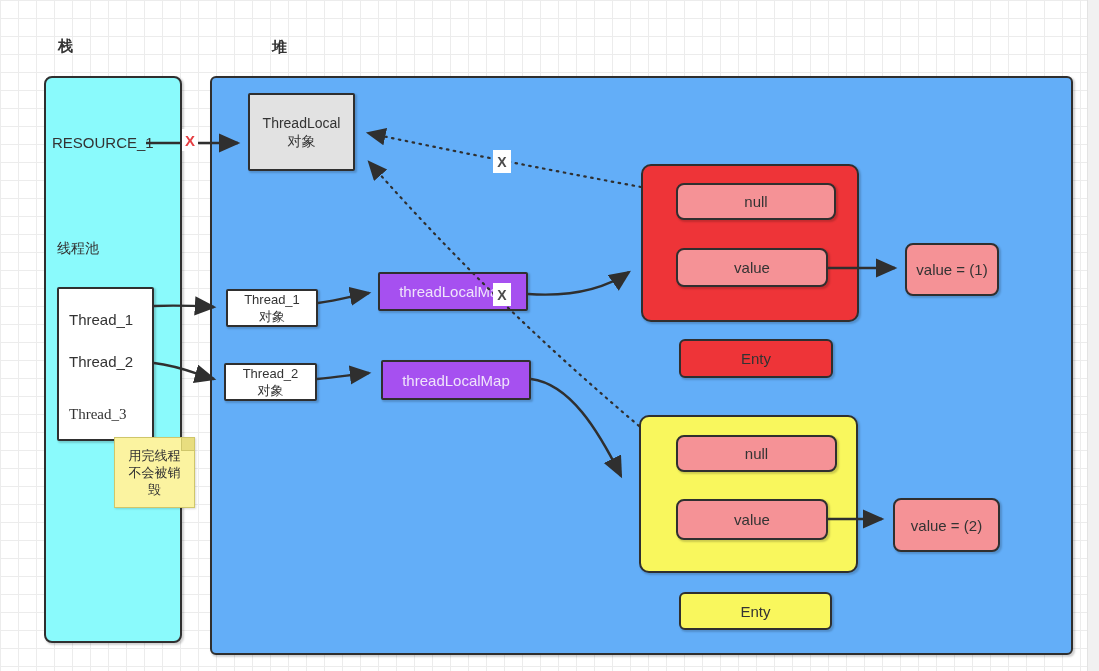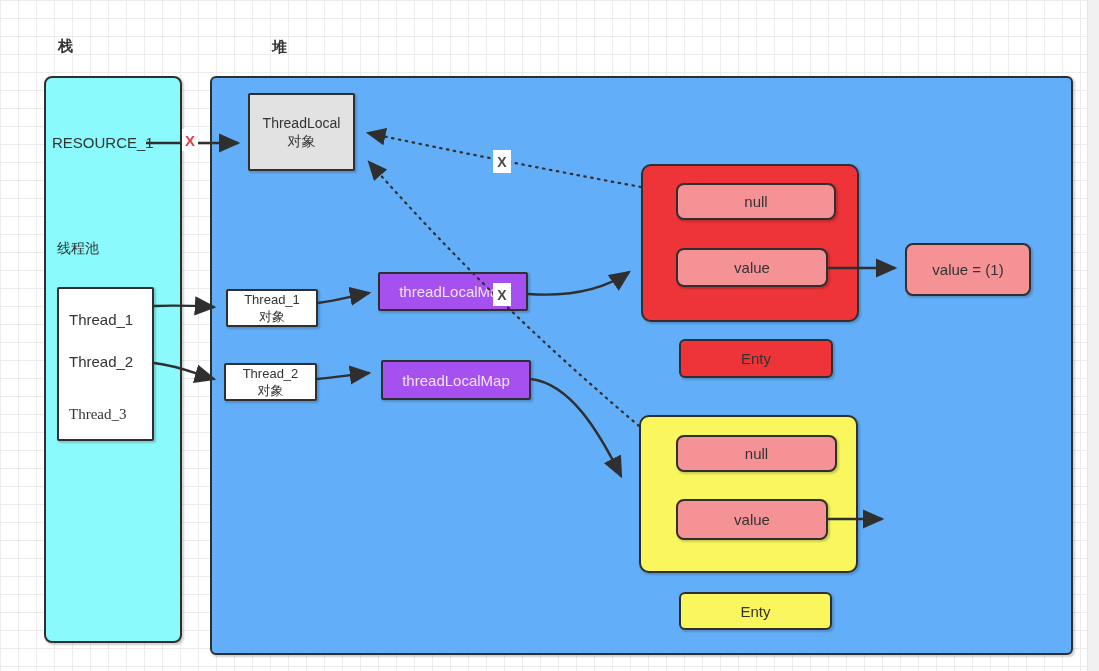--- a/index.html
+++ b/index.html
@@ -52,20 +52,24 @@
   <div class="plainlabel z3" style="left:52px;top:134px;">RESOURCE_1</div>
 
   <div class="plainlabel z3" style="left:57px;top:240px;font-size:14px;">线程池</div>
 
   <div class="shape z3" style="left:57px;top:287px;width:97px;height:154px;background:#fff;border-radius:2px;">
     <span class="abs" style="left:10px;top:22px;font-size:15px;">Thread_1</span>
     <span class="abs" style="left:10px;top:64px;font-size:15px;">Thread_2</span>
     <span class="abs" style="left:10px;top:117px;font-size:15px;font-family:Liberation Serif, serif;">Thread_3</span>
   </div>
 
+  <div class="shape z4" style="left: 114px; top: 437px; width: 81px; height: 71px; border: 1px solid rgb(207, 198, 106); box-shadow: rgba(0, 0, 0, 0.15) 1px 1px 2px; background: rgb(251, 243, 160);">
+    <div class="note-fold"></div>
+    <span class="small" style="width:56px;display:block;">用完线程不会被销毁</span>
+  </div>
 
   <div class="shape z2" style="left: 210px; top: 76px; width: 863px; height: 579px; border-radius: 6px; border-width: 2.5px; background: rgb(99, 174, 248);"></div>
 
   <div class="shape z3" style="left: 248px; top: 93px; width: 107px; height: 78px; border-radius: 2px; background: rgb(226, 226, 226);">
     <span class="mid">ThreadLocal</span>
     <span class="mid">对象</span>
   </div>
 
   <div class="shape z3" style="left:226px;top:289px;width:92px;height:38px;background:#fff;border-radius:2px;">
     <span class="small">Thread_1</span>
@@ -83,33 +87,36 @@
     <span class="big">threadLocalMap</span>
   </div>
 
   <div class="shape z3" style="left: 641px; top: 164px; width: 218px; height: 158px; border-radius: 10px; border-width: 2.5px; background: rgb(238, 52, 56);"></div>
   <div class="shape z4" style="left: 676px; top: 183px; width: 160px; height: 37px; border-radius: 8px; background: rgb(245, 146, 150);">
     <span class="big">null</span>
   </div>
   <div class="shape z4" style="left: 676px; top: 248px; width: 152px; height: 39px; border-radius: 8px; background: rgb(245, 146, 150);">
     <span class="big">value</span>
   </div>
-  <div class="shape z4" style="left: 905px; top: 243px; width: 126px; height: 53px; border-radius: 8px; background: rgb(245, 146, 150);">
+  <div class="shape z4" style="left: 905px; top: 243px; width: 94px; height: 53px; border-radius: 8px; background: rgb(245, 146, 150);">
     <span class="big">value = (1)</span>
   </div>
   <div class="shape z4" style="left: 679px; top: 339px; width: 154px; height: 39px; border-radius: 6px; background: rgb(238, 52, 56);">
     <span class="big">Enty</span>
   </div>
 
   <div class="shape z3" style="left: 639px; top: 415px; width: 219px; height: 158px; border-radius: 10px; border-width: 2.5px; background: rgb(249, 247, 93);"></div>
   <div class="shape z4" style="left: 676px; top: 435px; width: 161px; height: 37px; border-radius: 8px; background: rgb(245, 146, 150);">
     <span class="big">null</span>
   </div>
   <div class="shape z4" style="left: 676px; top: 499px; width: 152px; height: 41px; border-radius: 8px; background: rgb(245, 146, 150);">
     <span class="big">value</span>
+  </div>
+  <div class="shape z4" style="left: 893px; top: 498px; width: 107px; height: 54px; border-radius: 8px; background: rgb(245, 146, 150);">
+    <span class="big">value = (2)</span>
   </div>
   <div class="shape z4" style="left: 679px; top: 592px; width: 153px; height: 38px; border-radius: 6px; background: rgb(249, 247, 93);">
     <span class="big">Enty</span>
   </div>
 
   <svg class="svglayer" width="1099" height="671" viewBox="0 0 1099 671">
     <defs>
       <marker id="ah" markerWidth="10" markerHeight="9" refX="8" refY="4" orient="auto">
         <path d="M0,0 L9,4 L0,8 z" fill="#2f2f2f"></path>
       </marker>

